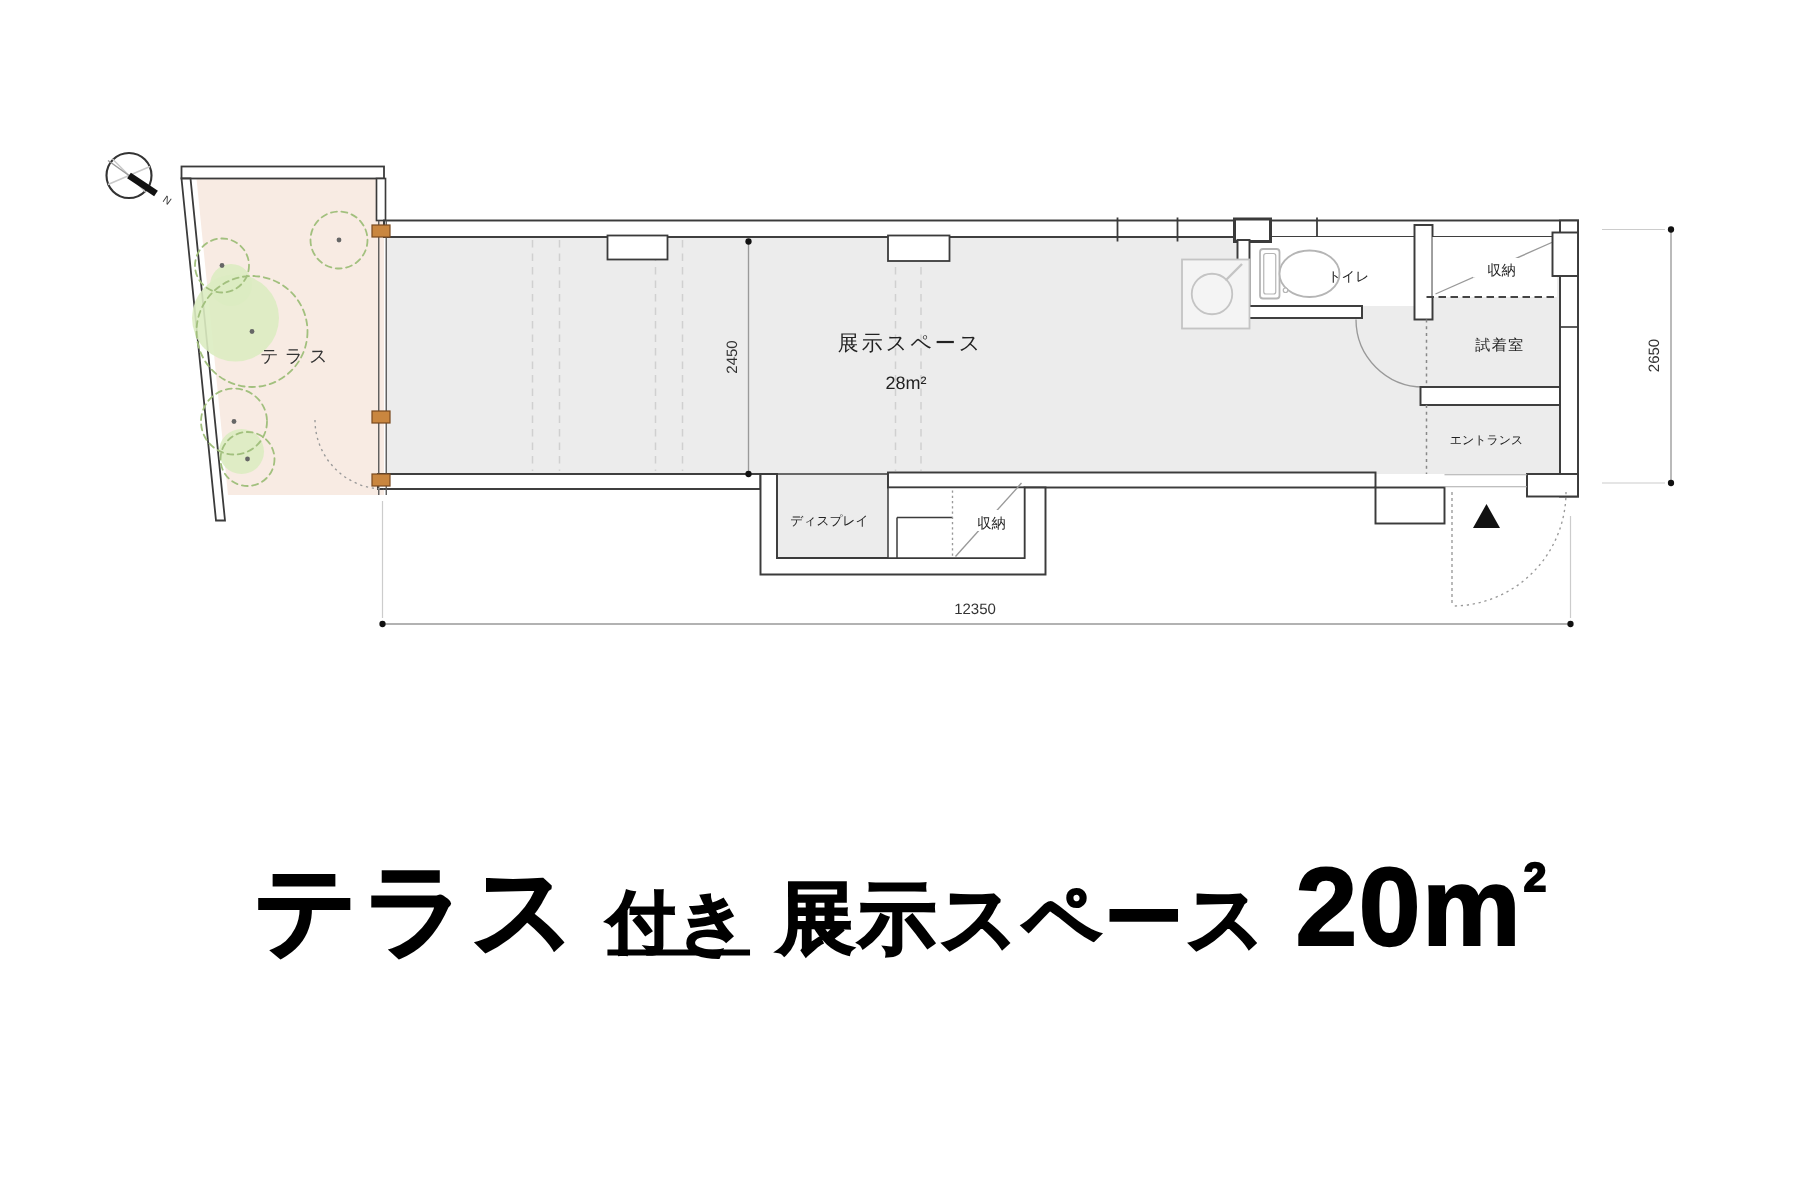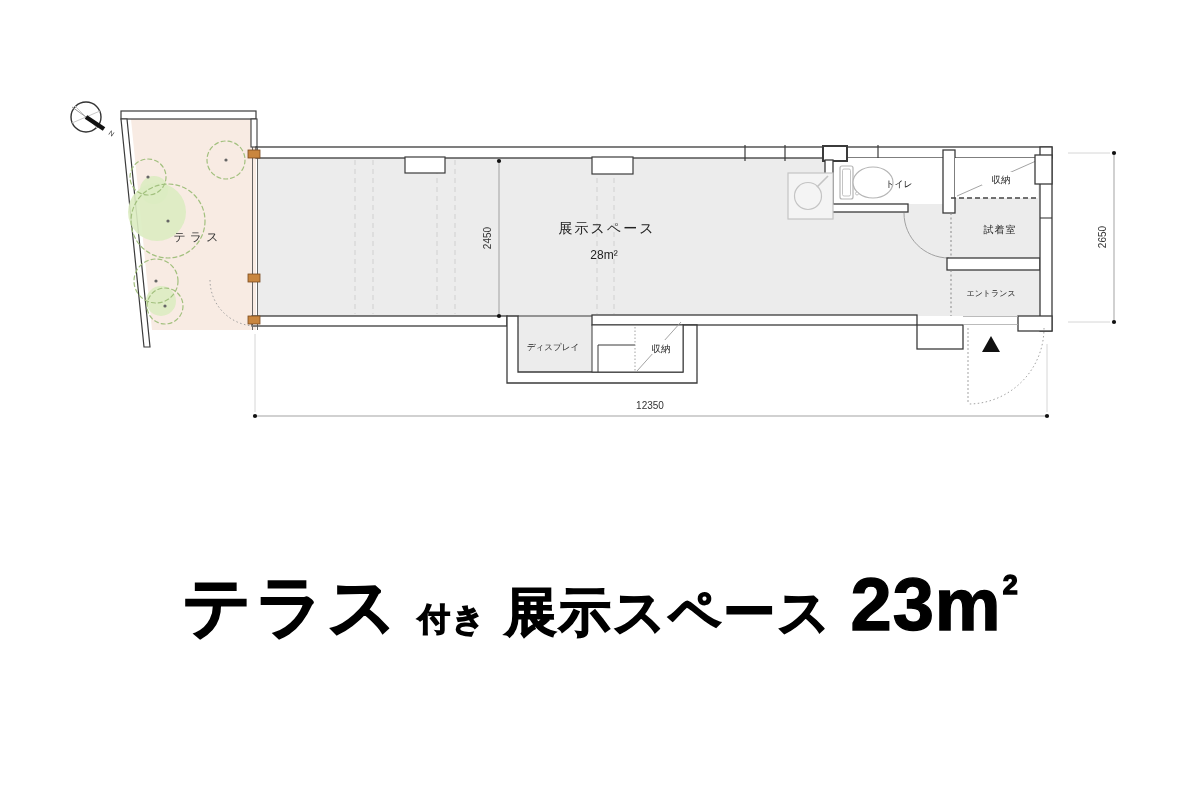--- a/index.html
+++ b/index.html
@@ -3,21 +3,21 @@
 <meta charset="utf-8">
 <style>
   html,body{margin:0;padding:0;background:#ffffff;}
   .page{position:relative;width:1200px;height:800px;background:#fff;overflow:hidden;
         font-family:"Liberation Sans",sans-serif;}
   svg{position:absolute;left:0;top:0;font-family:"Liberation Sans",sans-serif;}
   .title-row{position:absolute;left:0;right:0;top:562px;display:flex;justify-content:center;
              align-items:baseline;gap:18px;color:#000;font-weight:700;
              -webkit-text-stroke:1.4px #000;white-space:nowrap;}
   .t1{font-size:68px;letter-spacing:3px;}
-  .t2{font-size:32px;letter-spacing:2px;}
+  .t2{font-size:45px;letter-spacing:2px;text-decoration:underline;}
   .t3{font-size:52px;letter-spacing:2px;}
   .t4wrap{display:inline-flex;align-items:baseline;}
   .t4{font-size:74px;letter-spacing:1px;}
   .t4sup{font-size:27px;position:relative;top:-36px;margin-left:1px;}
 </style>
 </head>
 <body>
 
 <div class="page">
 <svg width="1200" height="470" viewBox="0 0 1200 470">
@@ -185,17 +185,17 @@
     <line x1="86" y1="117" x2="104" y2="129" stroke="#111" stroke-width="4.5"></line>
     <text x="108" y="134" font-size="7" fill="#333" transform="rotate(35 108 134)">N</text>
   </g>
 </svg>
 
 <div class="title-row">
   <span class="t1">テラス</span>
   <span class="t2">付き</span>
   <span class="t3">展示スペース</span>
   <span class="t4wrap">
-        <span class="t4">23m</span>
+        <span class="t4">20m</span>
         <span class="t4sup">2</span>
       </span>
 </div>
 </div>
 
 </body></html>

